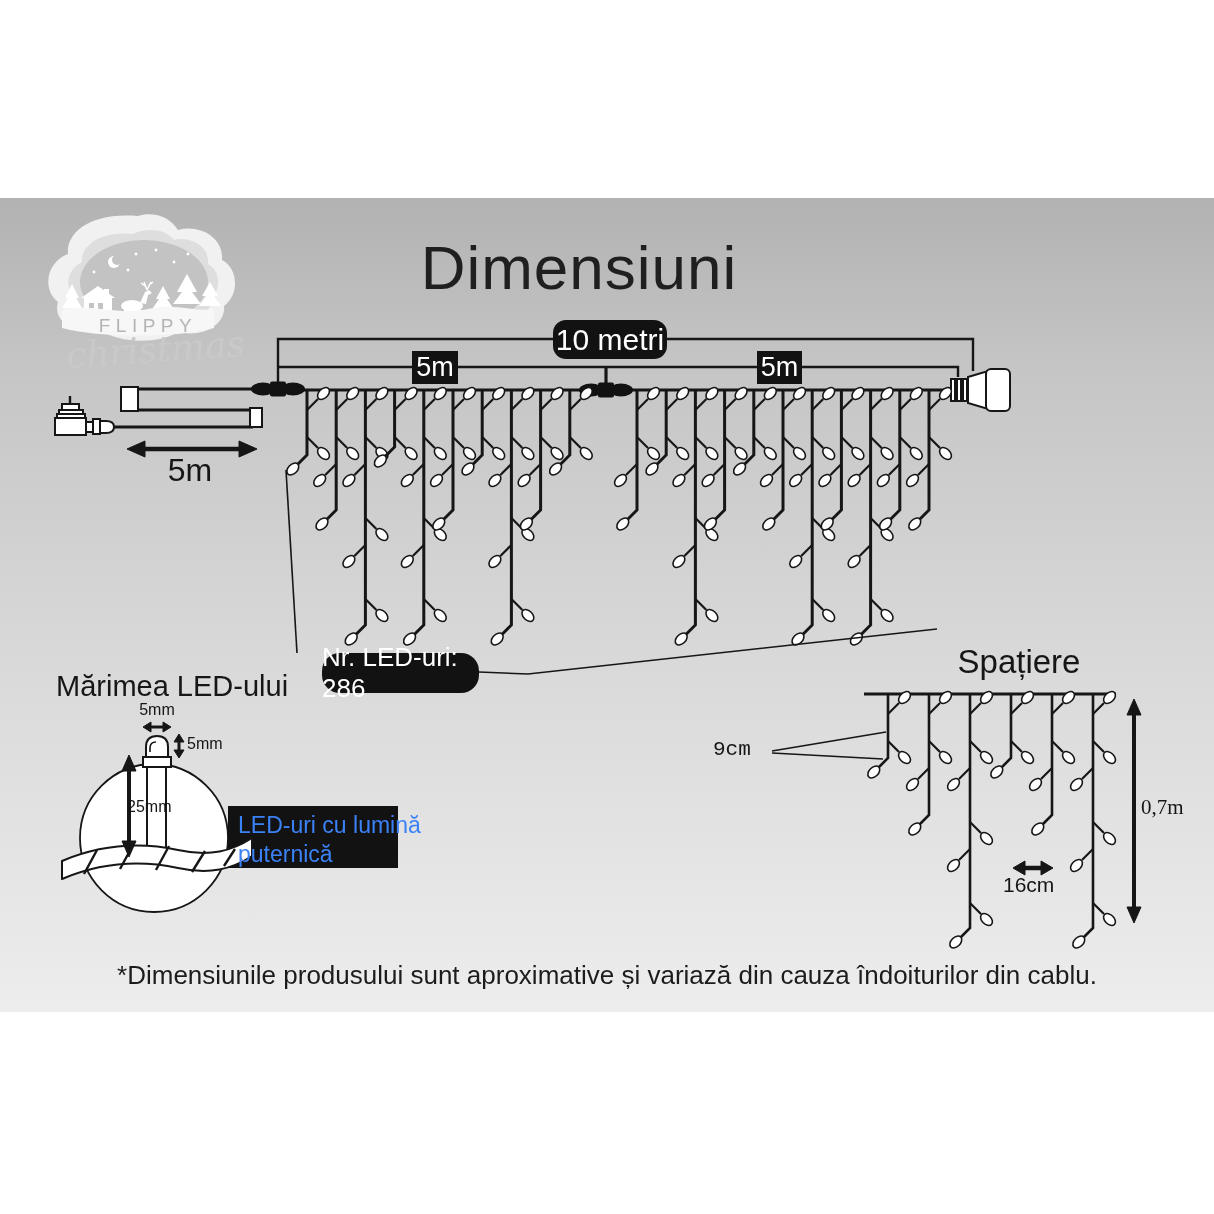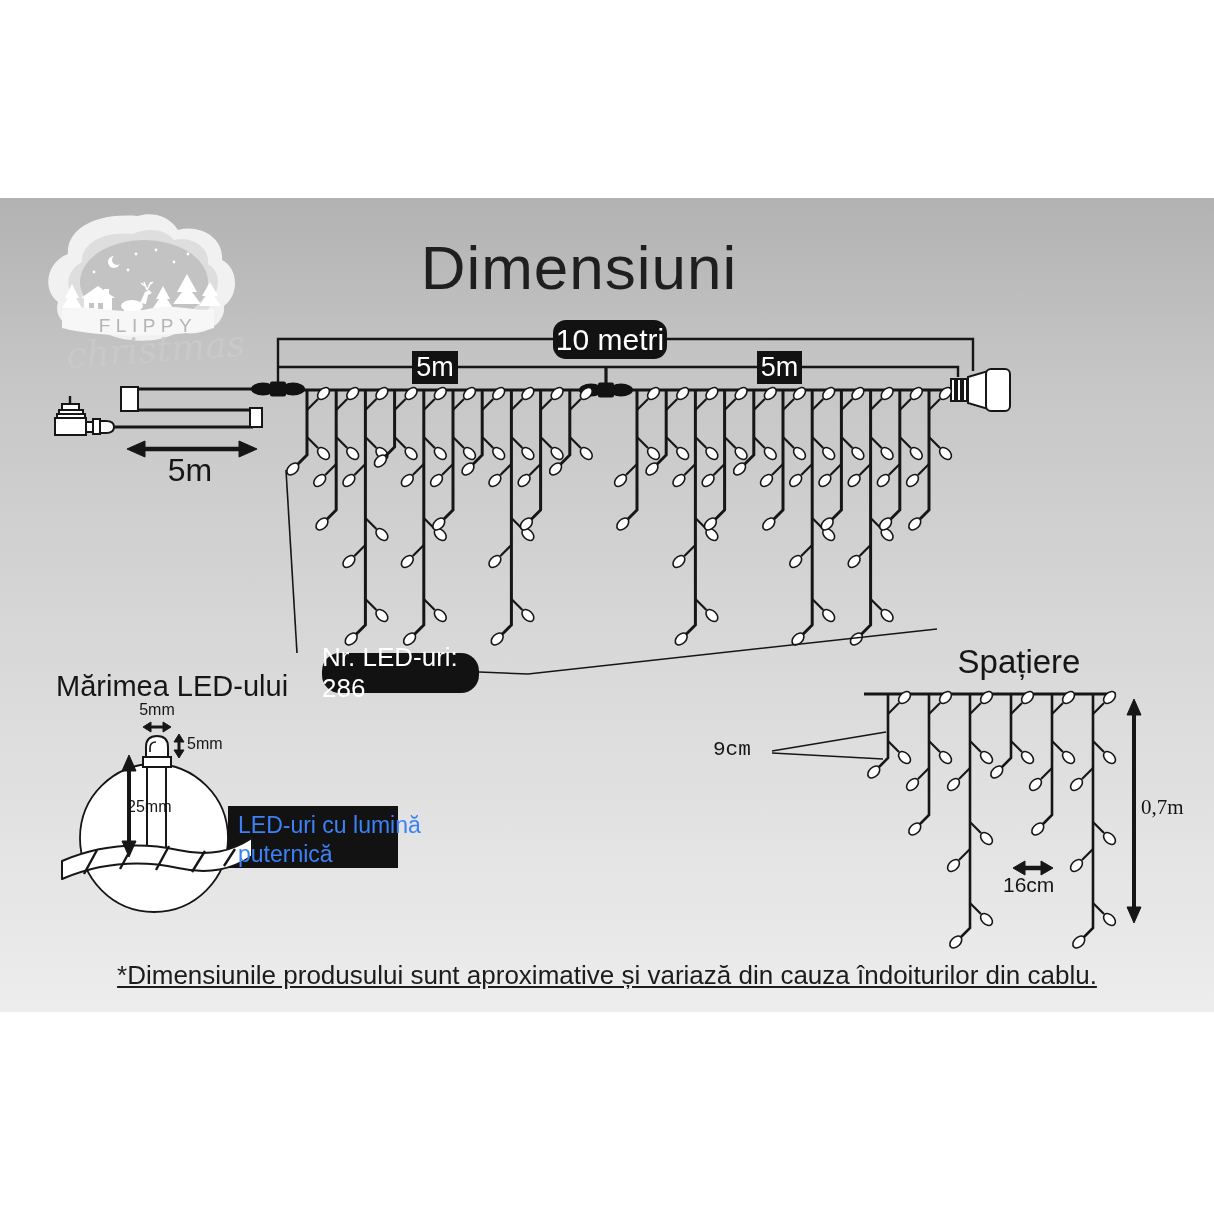--- a/index.html
+++ b/index.html
@@ -6,21 +6,21 @@
   .page{position:relative;width:1214px;height:1214px;background:#ffffff;overflow:hidden;
         font-family:"Liberation Sans","DejaVu Sans",sans-serif;}
   .band{position:absolute;left:0;top:198px;width:1214px;height:814px;
         background:linear-gradient(180deg,#b2b2b2 0%,#c6c6c6 22%,#d8d8d8 55%,#ededed 100%);}
   svg.art{position:absolute;left:0;top:0;width:1214px;height:1214px;z-index:1;}
   .txt{position:absolute;z-index:2;color:#161616;white-space:nowrap;}
   .lbl{position:absolute;z-index:2;background:#121212;color:#ffffff;
        display:flex;align-items:center;justify-content:center;}
   .pre{white-space:pre-line;}
   .title{left:0;top:232px;width:1158px;text-align:center;font-size:62px;color:#1f1f1f;letter-spacing:1px;}
-  .footnote{left:0;top:960px;width:1214px;text-align:center;font-size:26px;color:#1c1c1c;text-decoration:underline;}
+  .footnote{left:0;top:960px;width:1214px;text-align:center;font-size:26px;color:#1c1c1c;}
   
   .ln1{stroke:#161616;stroke-width:1.6;fill:none;}
   .ln2{stroke:#161616;stroke-width:2.4;fill:none;}
   .ln3{stroke:#161616;stroke-width:3.2;fill:none;}
   .stub{stroke:#161616;stroke-width:2.2;}
   .dropline{stroke:#161616;fill:none;}
   .bulb{fill:#ffffff;stroke:#161616;stroke-width:1.6;}
   .wht{fill:#ffffff;stroke:#161616;stroke-width:2;}
   .blk{fill:#121212;stroke:none;}
   .arr{stroke:#161616;fill:#161616;}

